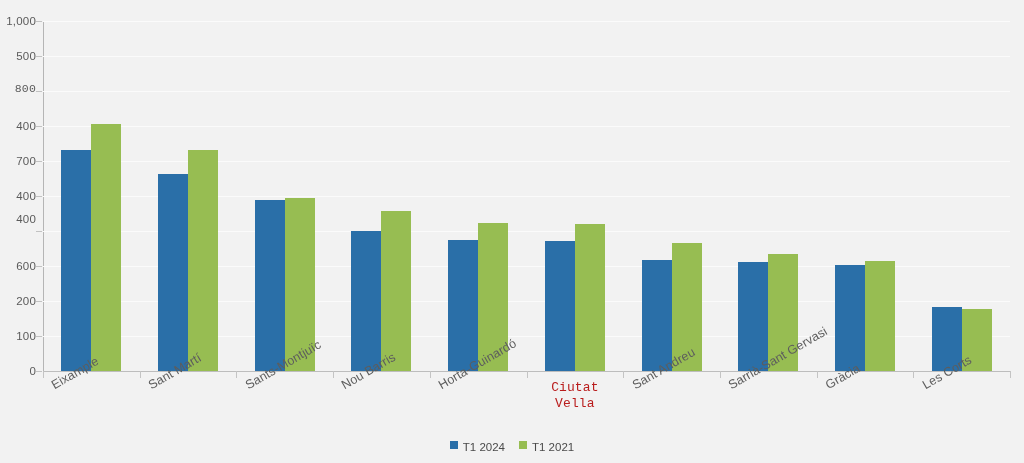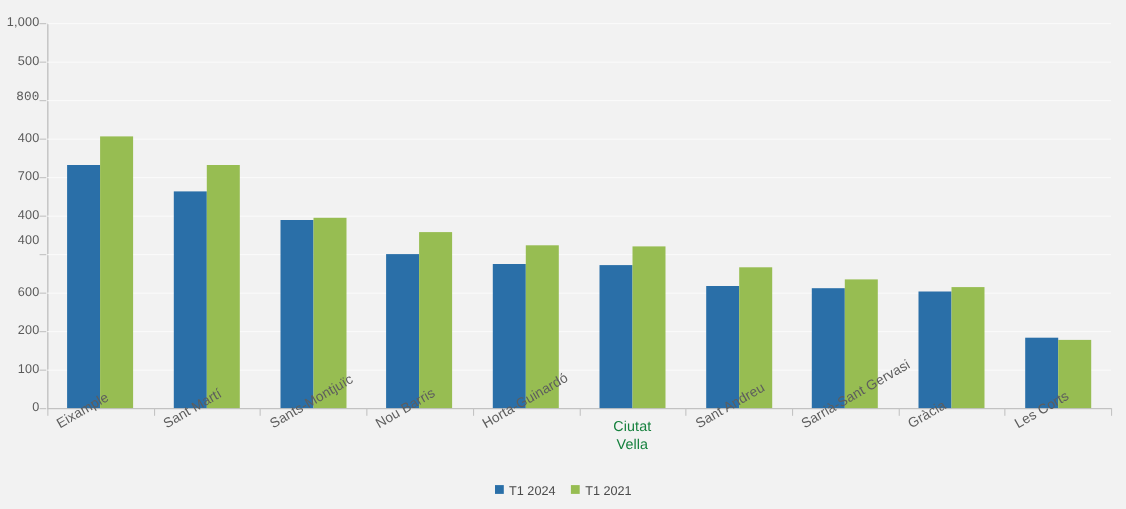--- a/index.html
+++ b/index.html
@@ -63,25 +63,26 @@
     top:378px;
     font-size:12.5px;
     color:#5d5d5d;
     white-space:nowrap;
     transform-origin:left top;
     transform:rotate(-30deg);
     letter-spacing:.1px;
   }
   .x-label.highlight{
     transform:none;
-    color:#15803d;
+    color:#b91c1c;
     text-align:center;
     line-height:16px;
     font-size:13px;
     transform-origin:center top;
+    font-family:Liberation Mono, monospace;
   }
 
   
   .legend{
     position:absolute;
     left:0;right:0;top:441px;
     display:flex;justify-content:center;align-items:center;
     gap:14px;
     font-size:11.5px;color:#4a4a4a;
   }

